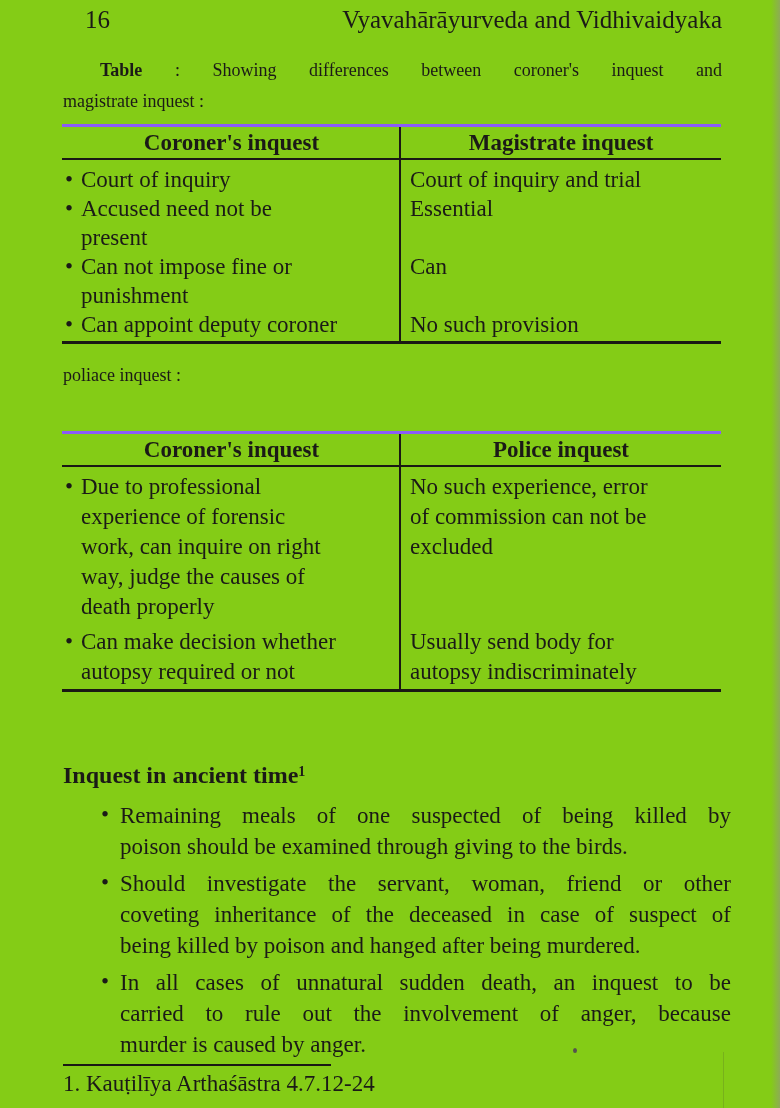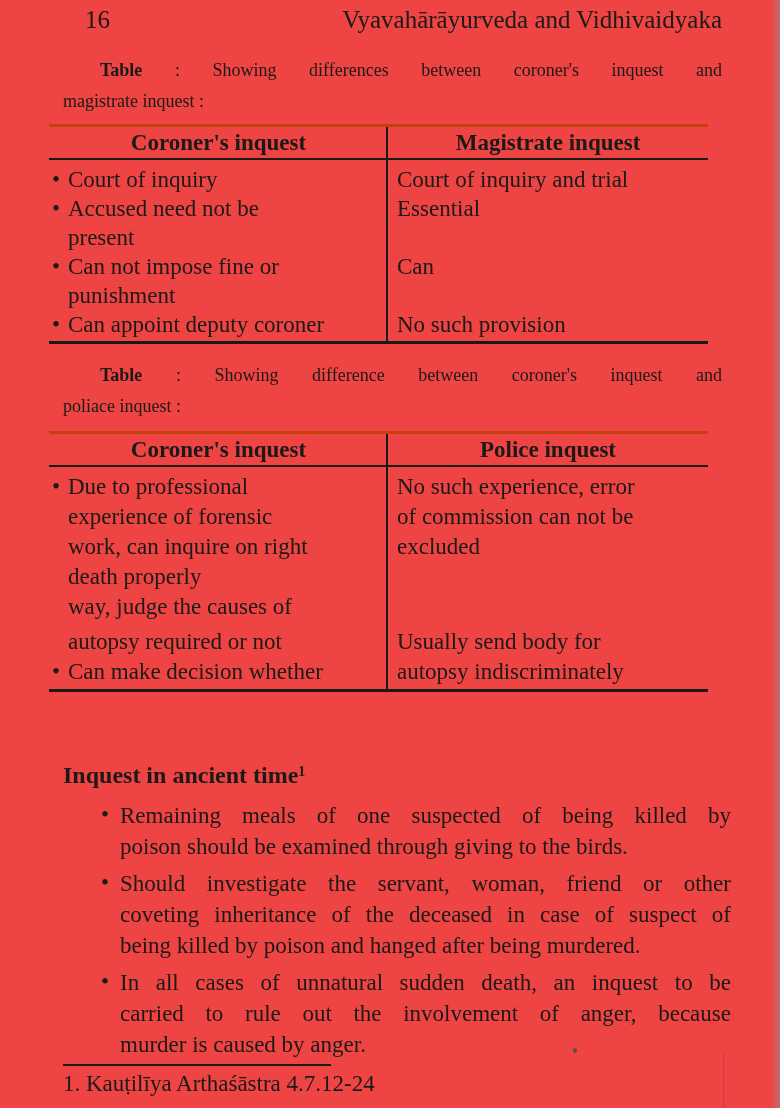--- a/index.html
+++ b/index.html
@@ -1,31 +1,31 @@
 <!DOCTYPE html>
 <html><head>
 <meta charset="utf-8">
 <style>
   html,body{margin:0;padding:0;background:#e9e8e5;}
-  .page{position:relative;width:780px;height:1108px;background:#ef4444;
+  .page{position:relative;width:780px;height:1108px;background:#84cc16;
         font-family:"Liberation Serif","DejaVu Serif",serif;color:#1b1a17;overflow:hidden;}
 
   
   .hdr{position:absolute;left:63px;top:6px;width:659px;height:32px;font-size:25px;}
   .pnum{position:absolute;left:22px;top:0;}
   .rtitle{position:absolute;right:0;top:0;}
 
   
   .cap{position:absolute;left:63px;width:659px;font-size:18px;line-height:31px;}
   .cline.j{text-align:justify;text-align-last:justify;}
   .ind{display:inline-block;width:37px;}
 
   
-  .ctable{position:absolute;left:49px;width:659px;
-          border-top:3px solid #c2410c;border-bottom:3px solid #1a1914;}
+  .ctable{position:absolute;left:62px;width:659px;
+          border-top:3px solid #8b5cf6;border-bottom:3px solid #1a1914;}
   .divider{position:absolute;left:337px;top:0;bottom:0;width:2px;background:#1a1914;}
   .thead{display:grid;grid-template-columns:339px 1fr;height:31px;align-items:center;
          border-bottom:2px solid #1a1914;}
   .th{font-weight:bold;text-align:center;font-size:23px;}
   .tbody{padding:5px 0 2px 0;}
   .trow{display:grid;grid-template-columns:339px 1fr;}
   .cl{padding-left:3px;padding-right:12px;}
   .cr{padding-left:9px;padding-right:4px;}
   .ln{font-size:23px;line-height:30px;}
   .t1 .ln{line-height:29px;}
@@ -108,49 +108,48 @@
           <div class="ln"><span class="blt">•</span><span>Can appoint deputy coroner</span></div>
         </div>
         <div class="cr">
           <div class="ln">No such provision</div>
         </div>
       </div>
     </div>
   </div>
 
   <div class="cap" style="top:360px">
-    <div class="cline j"><span class="ind"></span><b>Table</b><span> : Showing difference between coroner's inquest and</span></div>
     <div class="cline">poliace inquest :</div>
   </div>
 
   <div class="ctable t2" style="top:431px">
     <div class="divider"></div>
     <div class="thead">
       <div class="th">Coroner's inquest</div>
       <div class="th">Police inquest</div>
     </div>
     <div class="tbody">
       <div class="trow">
         <div class="cl">
           <div class="ln"><span class="blt">•</span><span>Due to professional</span></div>
           <div class="ln cont">experience of forensic</div>
           <div class="ln cont">work, can inquire on right</div>
+          <div class="ln cont">way, judge the causes of</div>
           <div class="ln cont">death properly</div>
-          <div class="ln cont">way, judge the causes of</div>
         </div>
         <div class="cr">
           <div class="ln">No such experience, error</div>
           <div class="ln">of commission can not be</div>
           <div class="ln">excluded</div>
         </div>
       </div>
       <div class="trow g5">
         <div class="cl">
+          <div class="ln"><span class="blt">•</span><span>Can make decision whether</span></div>
           <div class="ln cont">autopsy required or not</div>
-          <div class="ln"><span class="blt">•</span><span>Can make decision whether</span></div>
         </div>
         <div class="cr">
           <div class="ln">Usually send body for</div>
           <div class="ln">autopsy indiscriminately</div>
         </div>
       </div>
     </div>
   </div>
 
   <div class="shead"><span>Inquest in ancient time</span><sup>1</sup></div>

